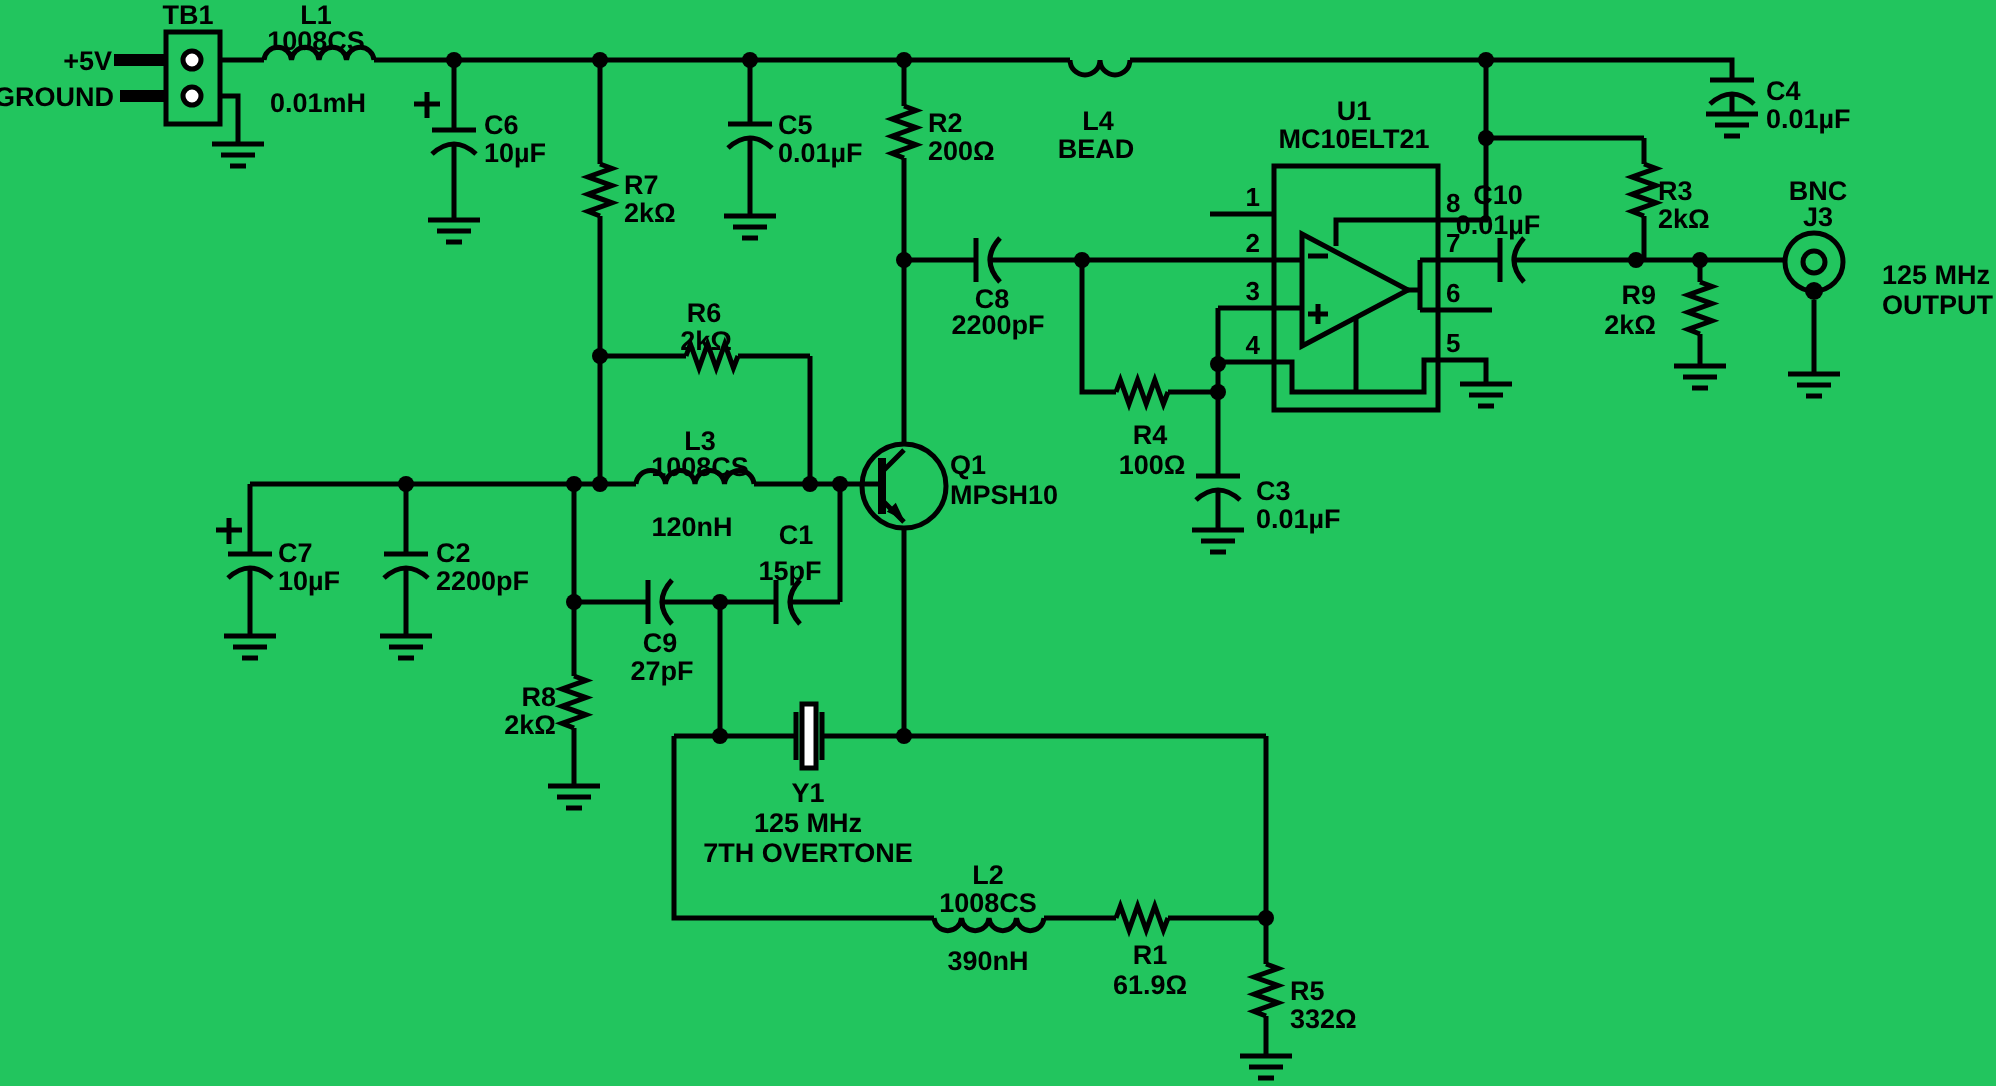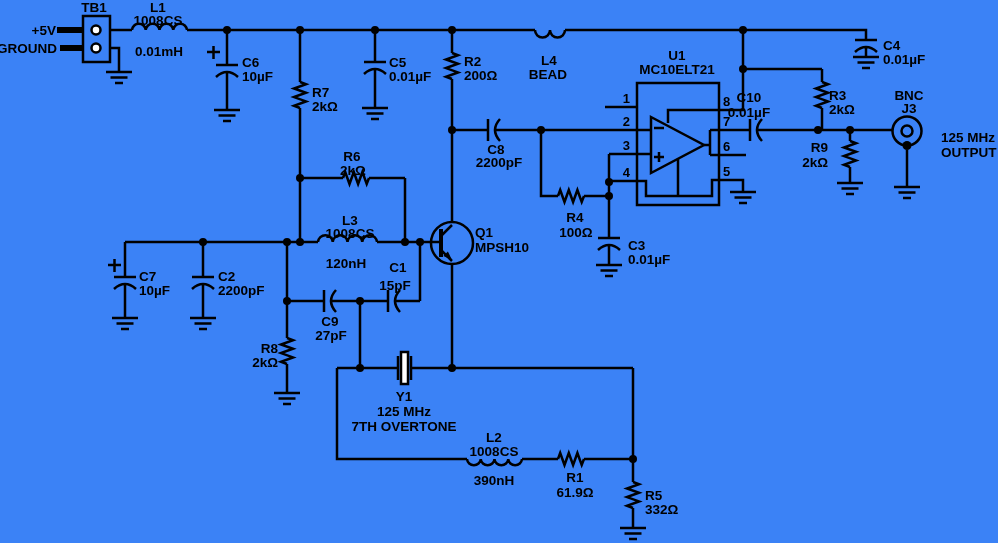--- a/index.html
+++ b/index.html
@@ -1,16 +1,16 @@
 <!DOCTYPE html>
 <html><head>
 <meta charset="utf-8">
 <style>
   html,body{margin:0;padding:0;background:#fff;}
-  .stage{position:relative;width:998px;height:543px;background:#3b82f6;overflow:hidden;}
+  .stage{position:relative;width:998px;height:543px;background:#22c55e;overflow:hidden;}
   svg{position:absolute;left:0;top:0;}
   text{font-family:"Liberation Sans","DejaVu Sans",sans-serif;font-weight:700;font-size:13.5px;fill:#000;}
   text.pin{font-size:13px;}
 </style>
 </head>
 <body>
 
 <div class="stage">
 <svg width="998" height="543" viewBox="0 0 998 543">
   <defs>

